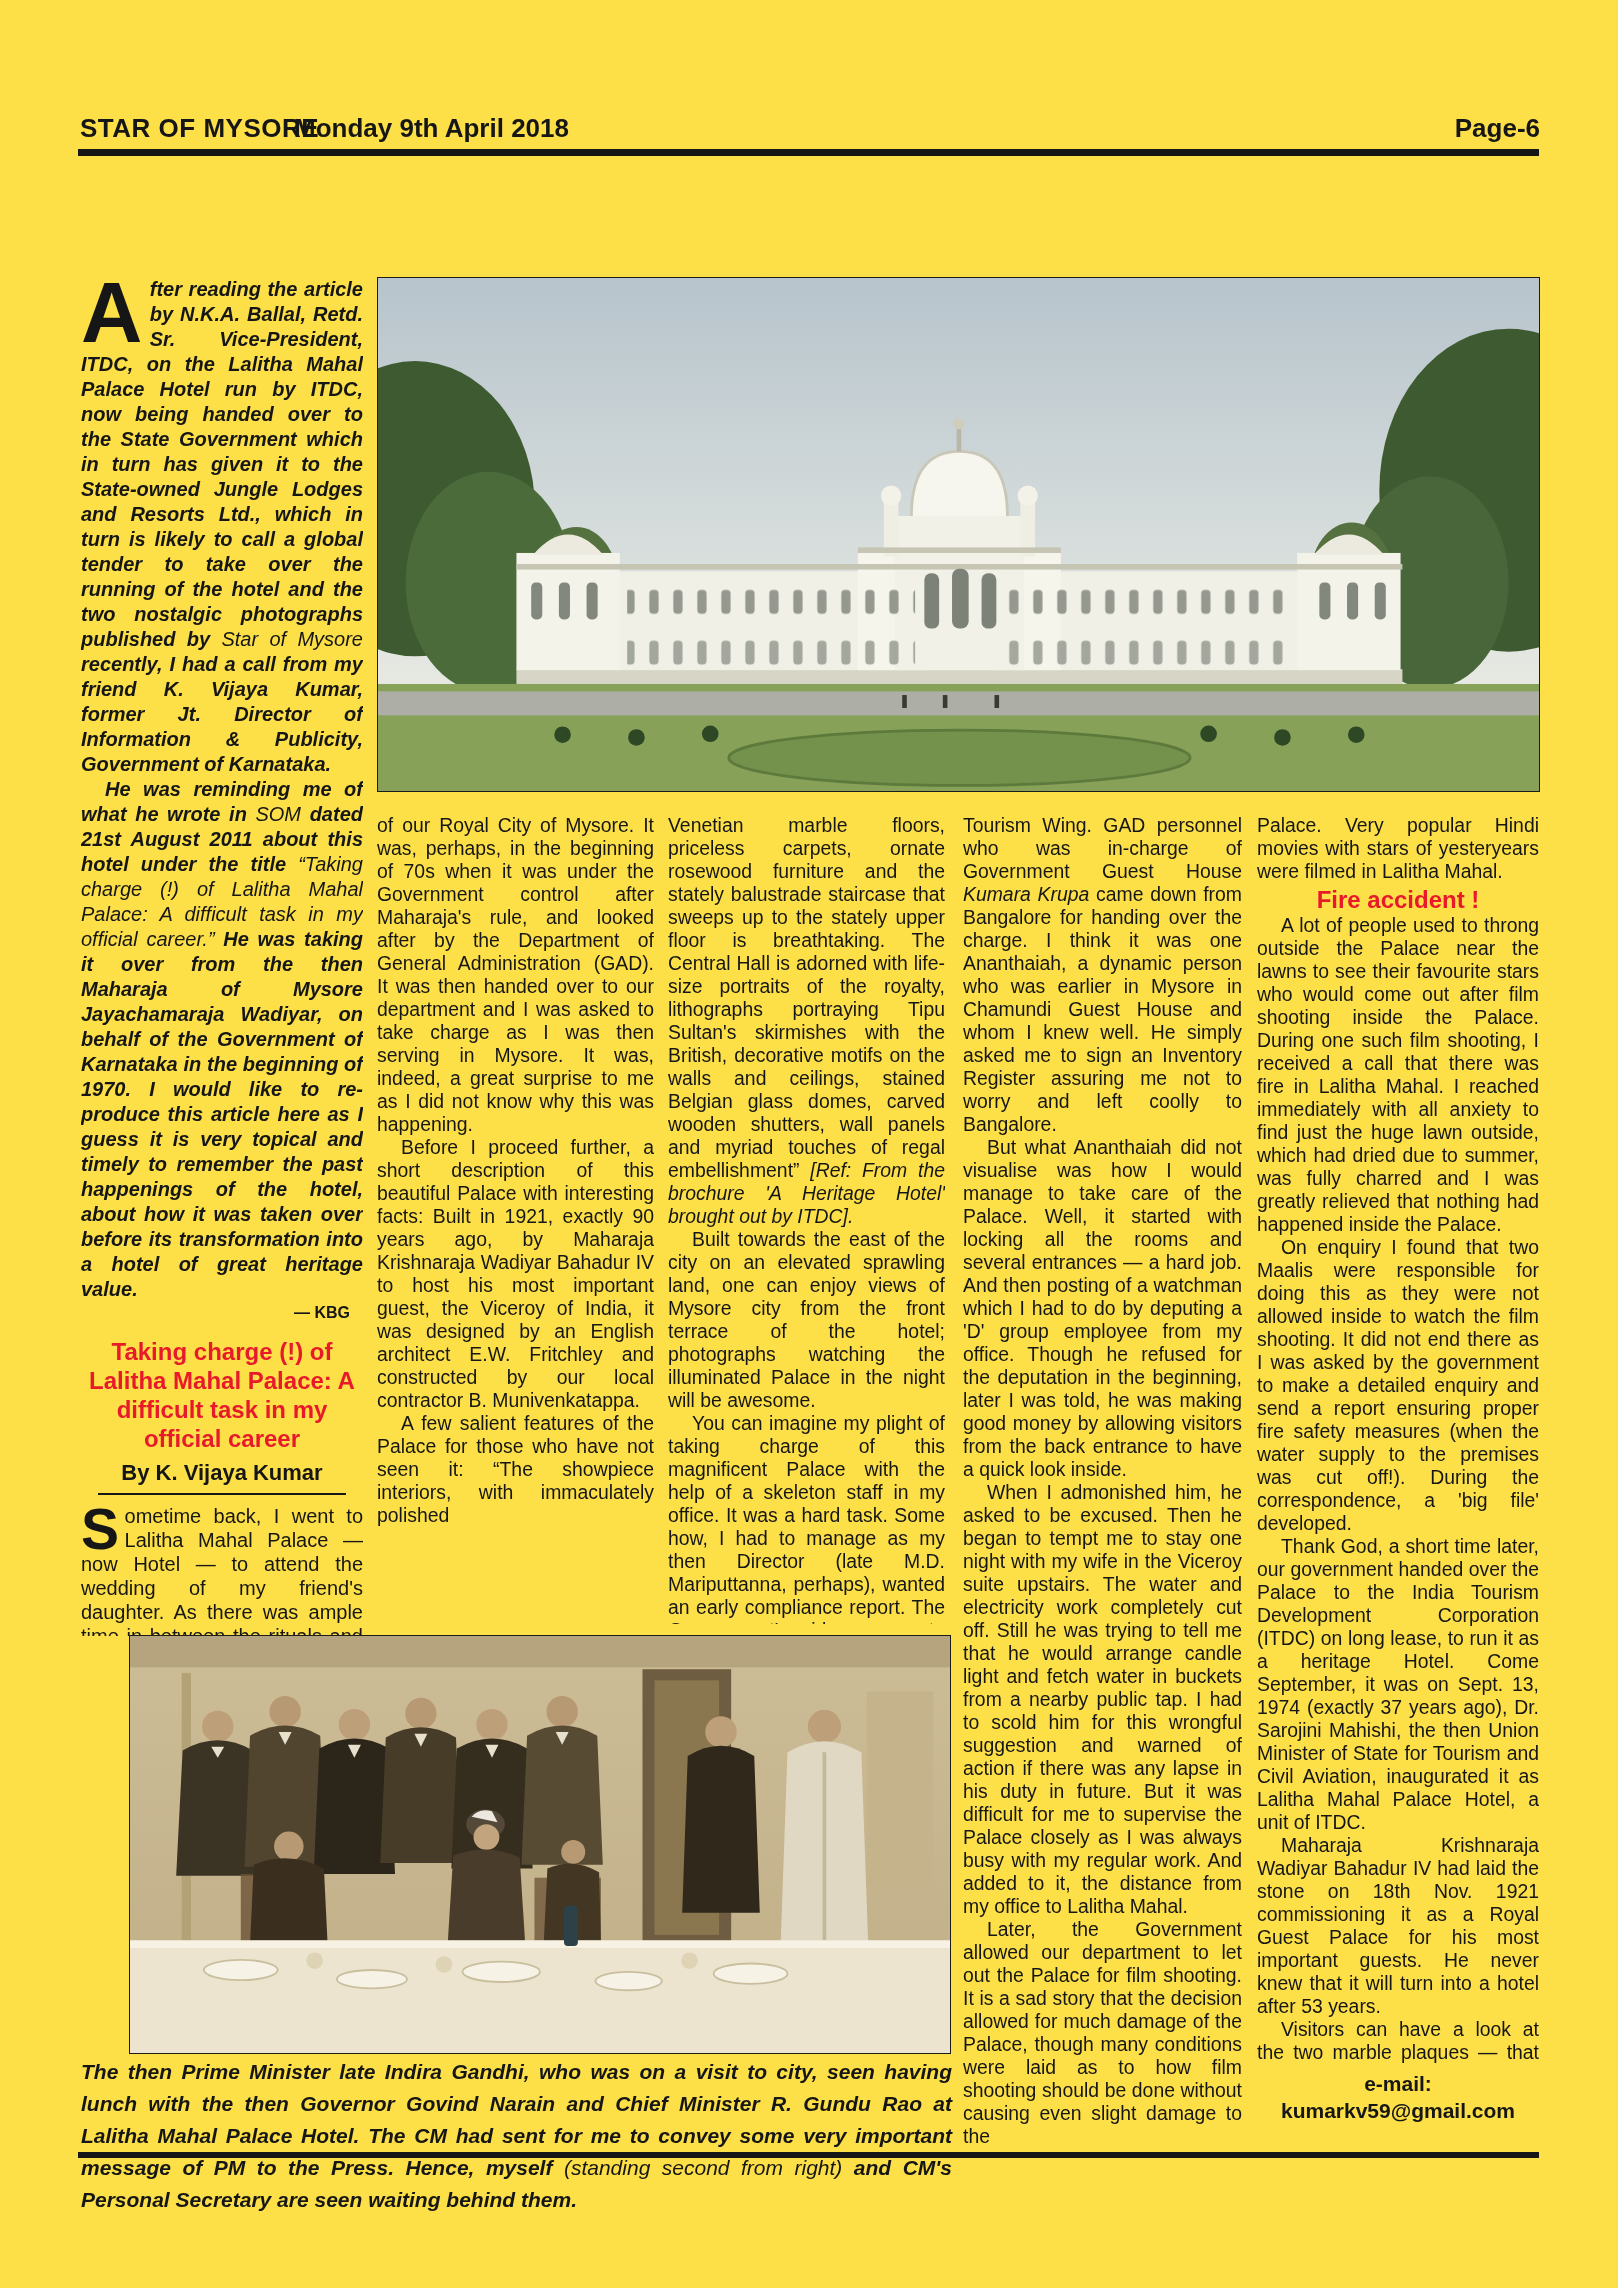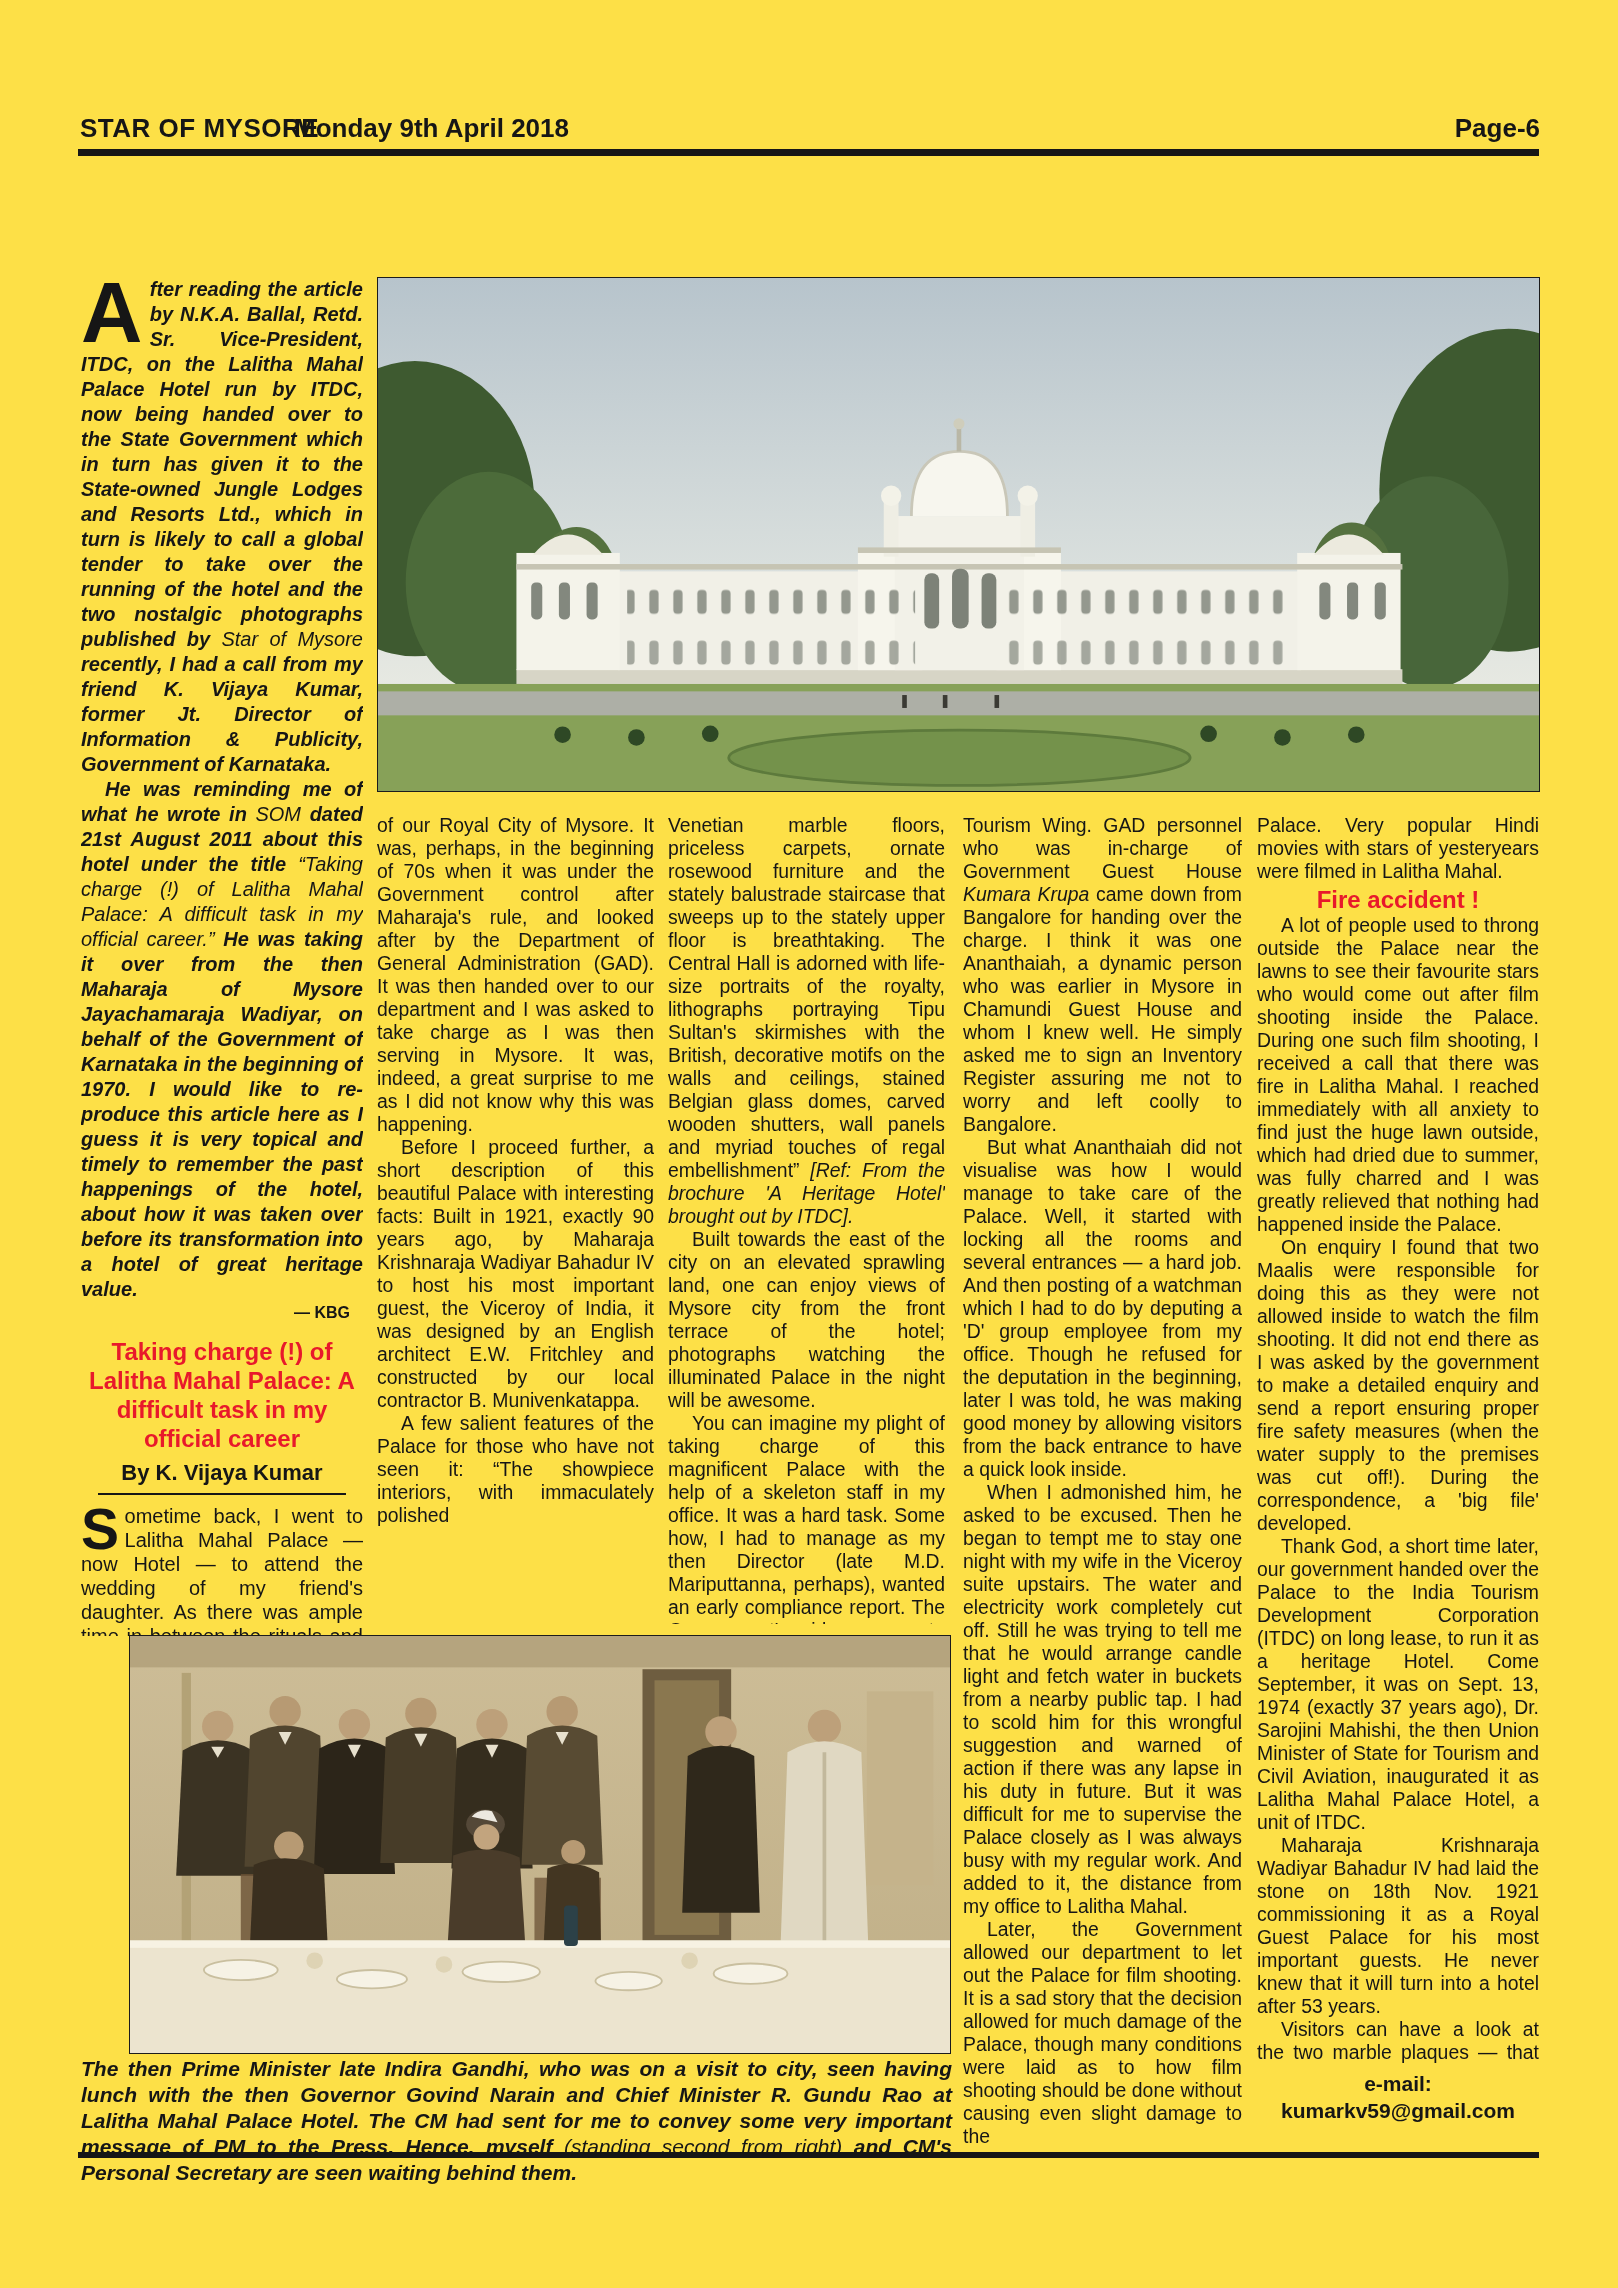--- a/index.html
+++ b/index.html
@@ -47,21 +47,21 @@
   .email-block{position:absolute;left:1257px;top:2070px;width:282px;text-align:center;
                font-weight:bold;font-size:21px;line-height:27px;}
 
   
   .photo{position:absolute;border:1.8px solid #1c1c1c;background:#ccc;overflow:hidden;}
   #photo-palace{left:377px;top:277px;width:1161px;height:513px;}
   #photo-lunch{left:129px;top:1635px;width:820px;height:417px;}
   .photo svg{display:block;width:100%;height:100%;}
 
   
-  #caption{position:absolute;left:81px;top:2056px;width:871px;font-size:21px;line-height:26px;
+  #caption{position:absolute;left:81px;top:2056px;width:871px;font-size:21px;line-height:32px;
            text-align:justify;}
   #caption p{margin:0;}
   .bottom-rule{position:absolute;left:78px;top:2152px;width:1461px;height:5.5px;background:#161616;}
 </style>
 </head>
 <body>
 
 <div class="page">
 
   <div class="masthead">STAR OF MYSORE</div>

